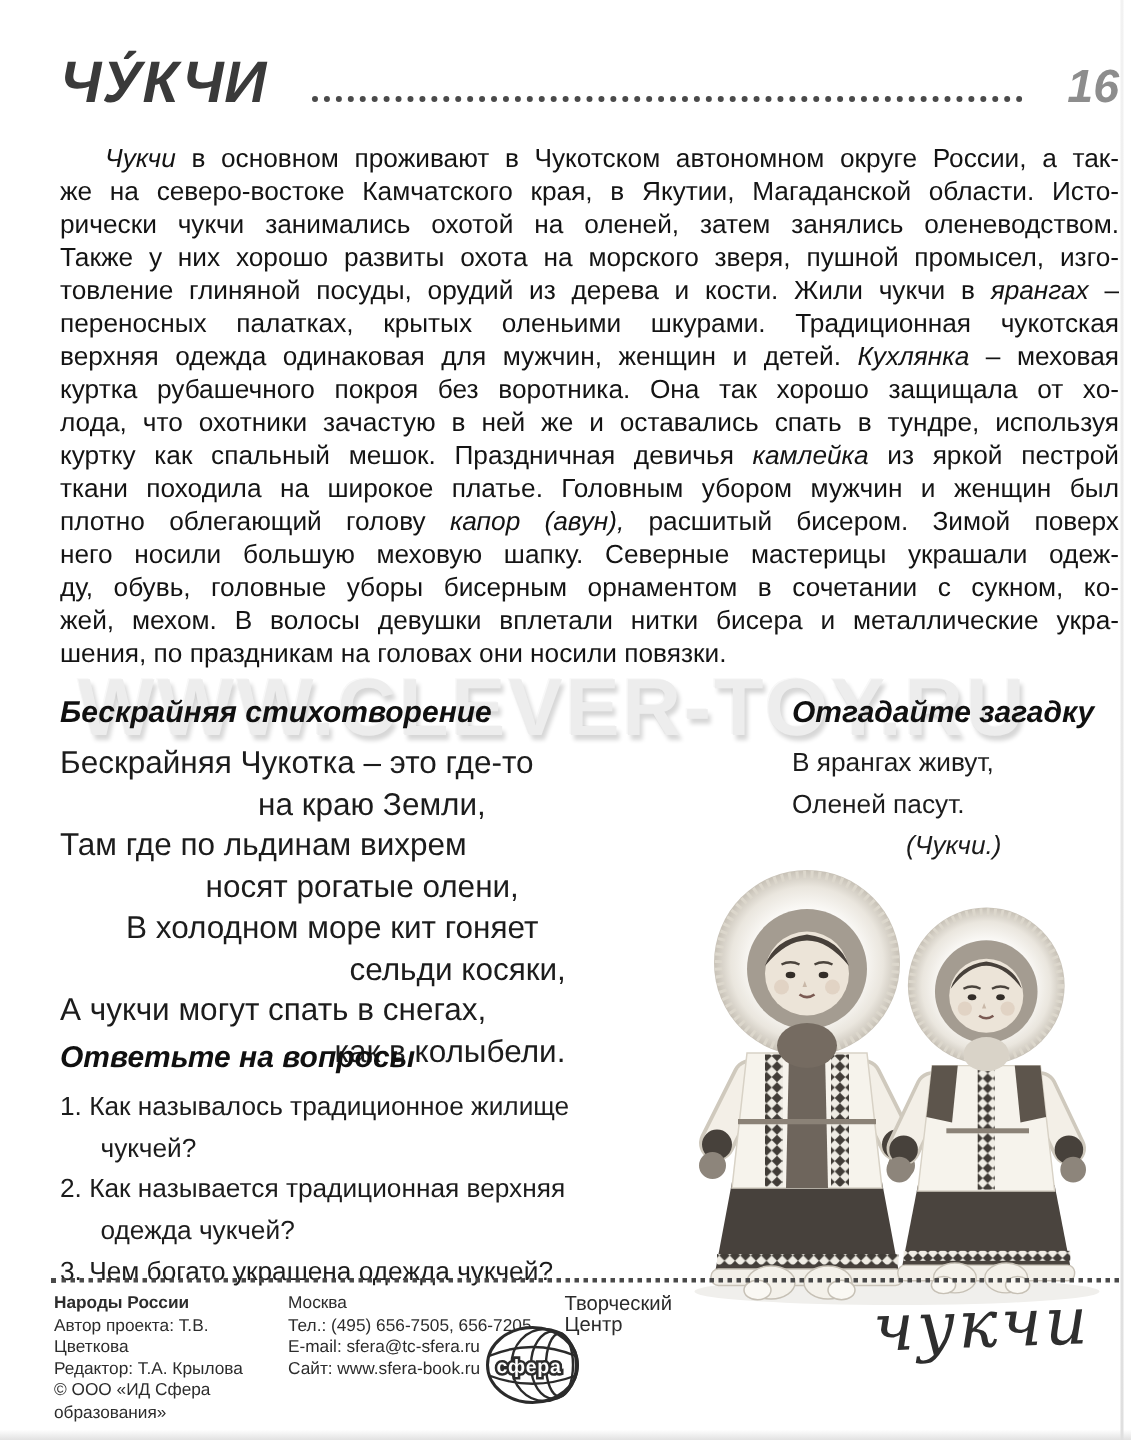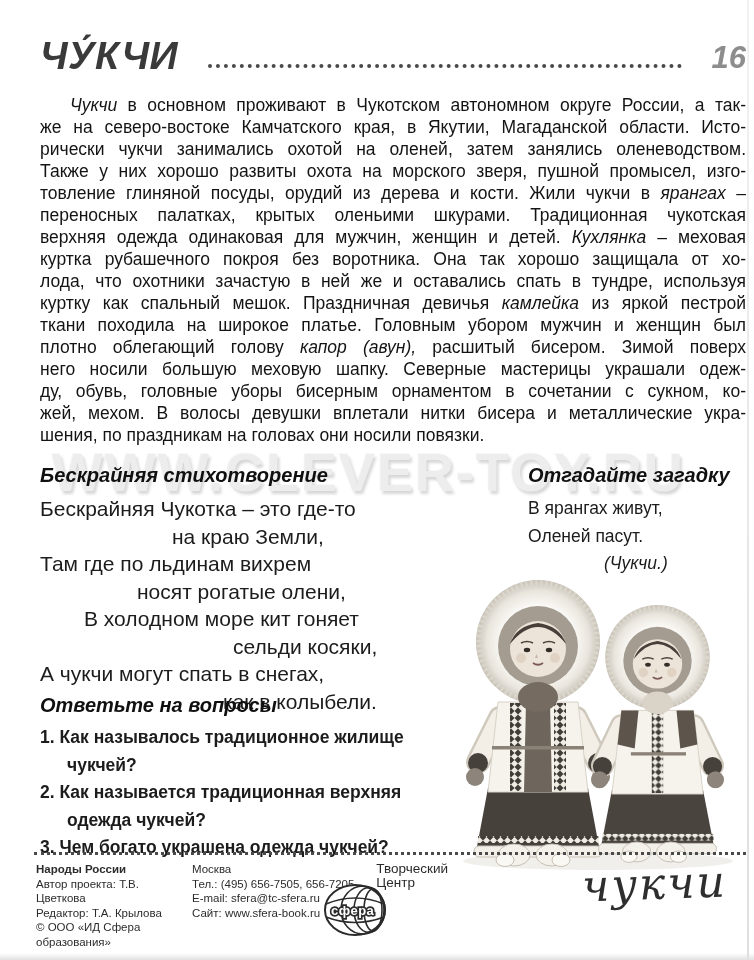--- a/index.html
+++ b/index.html
@@ -45,21 +45,21 @@
   .poem { position:absolute; left:40px; top:462px; width:450px; z-index:2; }
   .poem-lines { margin-top:7px; }
   .poem-line { font-size:21px; line-height:27.5px; white-space:nowrap; }
   .riddle { position:absolute; left:528px; top:462px; width:220px; z-index:2; }
   .riddle-lines { margin-top:7px; }
   .riddle-line { font-size:17.5px; line-height:27.5px; }
   .riddle-answer { font-style:italic; padding-left:76px; }
 
   
   .questions { position:absolute; left:40px; top:692px; width:390px; z-index:2; }
-  .q-list { margin:6px 0 0 0; padding:0; list-style:none;font-weight:bold; }
+  .q-list { margin:6px 0 0 0; padding:0; list-style:none; }
   .q-item { font-size:17.5px; line-height:27.5px; padding-left:27px; text-indent:-27px; }
 
   
   .dolls { position:absolute; left:448px; top:550px; width:300px; height:322px; margin:0; z-index:2; }
 
   
   .caption {
     position:absolute; left:582px; top:858px; z-index:3;
     font-family:"DejaVu Serif", serif; font-style:italic; font-size:44px;
     color:#2e2e2e; letter-spacing:2px; transform:rotate(-2deg);

